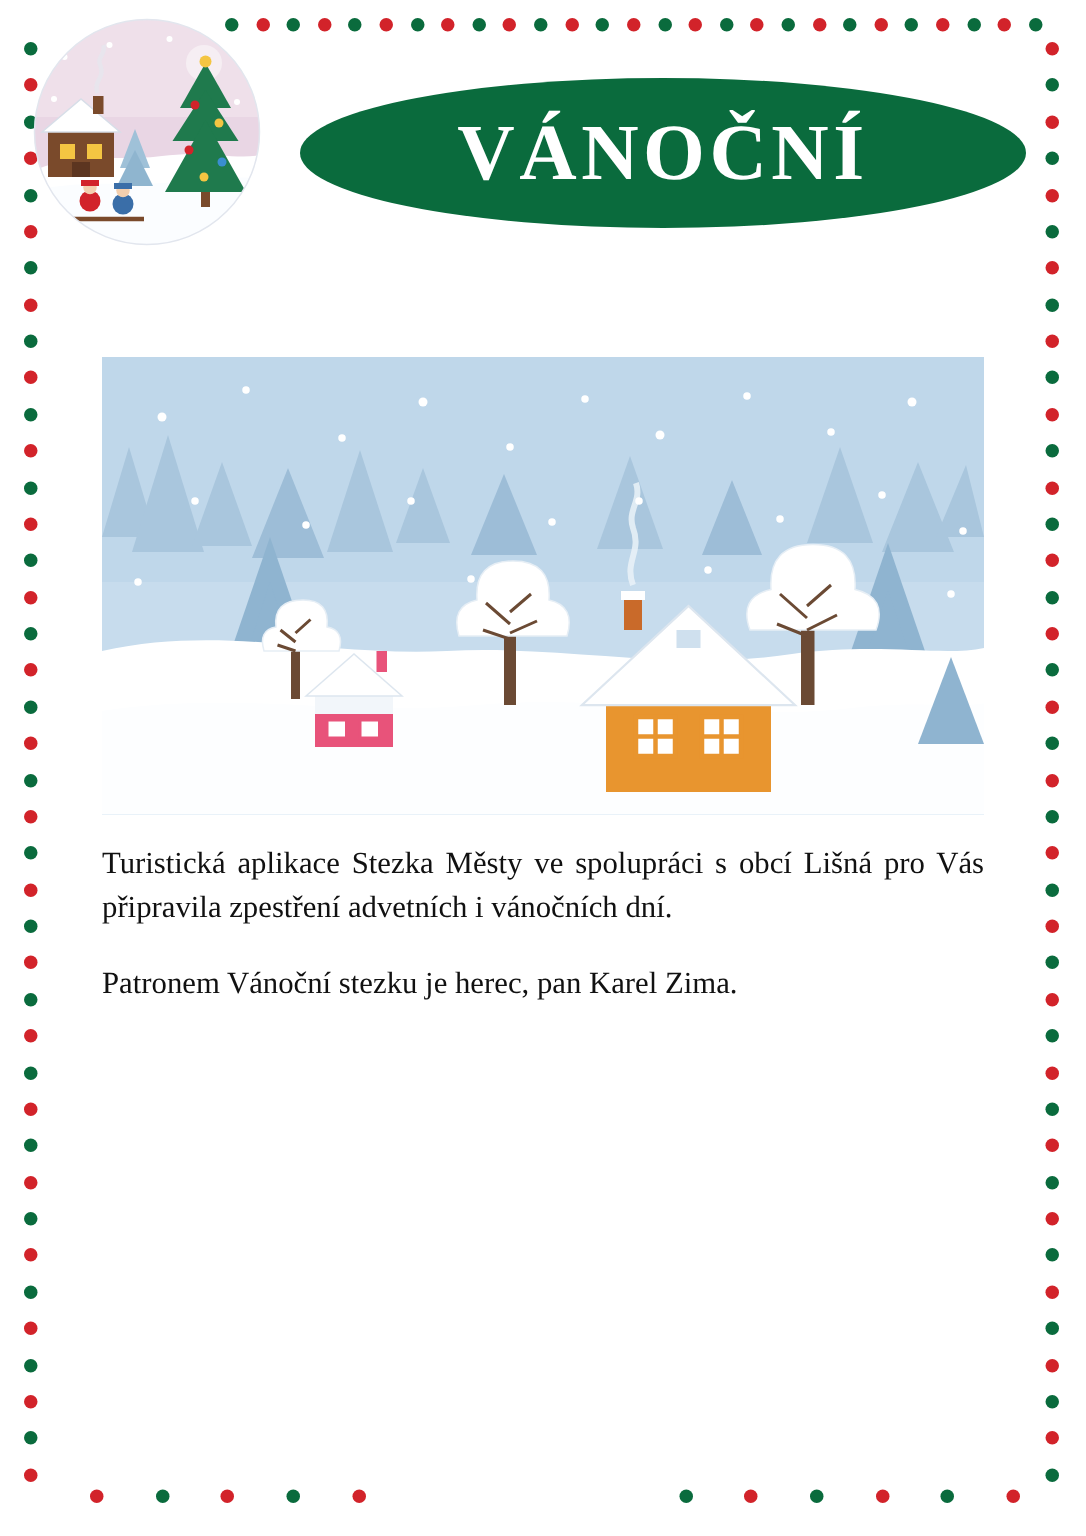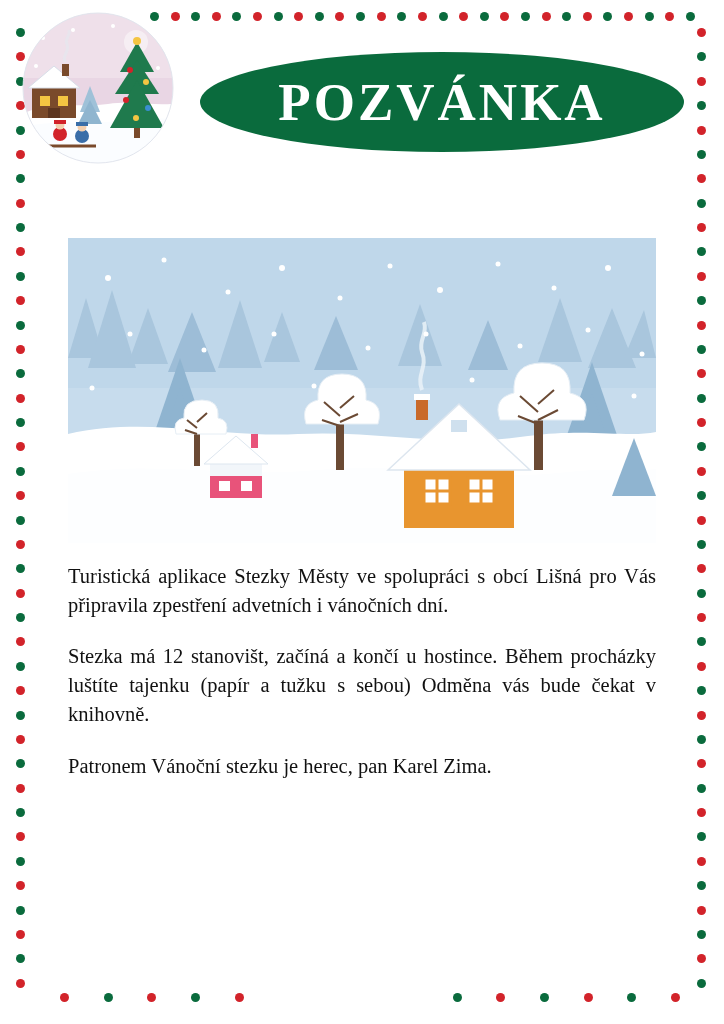--- a/index.html
+++ b/index.html
@@ -309,21 +309,21 @@
         <circle cx="55" cy="22" r="2" fill="#ffffff"></circle>
         <circle cx="95" cy="18" r="2" fill="#ffffff"></circle>
         <circle cx="140" cy="60" r="2" fill="#ffffff"></circle>
         <circle cx="18" cy="58" r="2" fill="#ffffff"></circle>
       </g>
       <circle cx="80" cy="80" r="75" fill="none" stroke="#e2e6ee" stroke-width="1"></circle>
     </svg>
   </div>
 
   <div class="pozvanka-ellipse">
-    <span class="pozvanka-text">POZVÁNKA</span>
+    <span class="pozvanka-text">VÁNOČNÍ</span>
   </div>
 
 </div>
 
 <div class="main-picture">
   <svg width="588" height="305" viewBox="0 0 588 305" xmlns="http://www.w3.org/2000/svg">
 
     <rect x="0" y="0" width="588" height="305" fill="#c7dced"></rect>
     <rect x="0" y="0" width="588" height="150" fill="#bfd7ea"></rect>
 
@@ -420,20 +420,19 @@
         <circle cx="574" cy="116" r="2.5"></circle>
       <circle cx="24" cy="150" r="2.5"></circle>
         <circle cx="246" cy="148" r="2.5"></circle>
       <circle cx="404" cy="142" r="2.5"></circle>
         <circle cx="566" cy="158" r="2.5"></circle>
     </g>
   </svg>
 </div>
 
 <div class="body-text">
-  <p class="para">Turistická aplikace Stezky Městy ve spolupráci s obcí Lišná pro Vás připravila zpestření advetních  i vánočních dní.</p>
-  <p class="para">Stezka má 12 stanovišt, začíná a končí u hostince. Během procházky luštíte tajenku (papír a tužku s sebou) Odměna vás bude čekat v knihovně.</p>
+  <p class="para">Turistická aplikace Stezka Městy ve spolupráci s obcí Lišná pro Vás připravila zpestření advetních  i vánočních dní.</p>
   <p class="para last">Patronem Vánoční stezku je herec, pan Karel Zima.</p>
 </div>
 
 <div class="footer-wrap">
   
 </div>
 
 </body></html>

